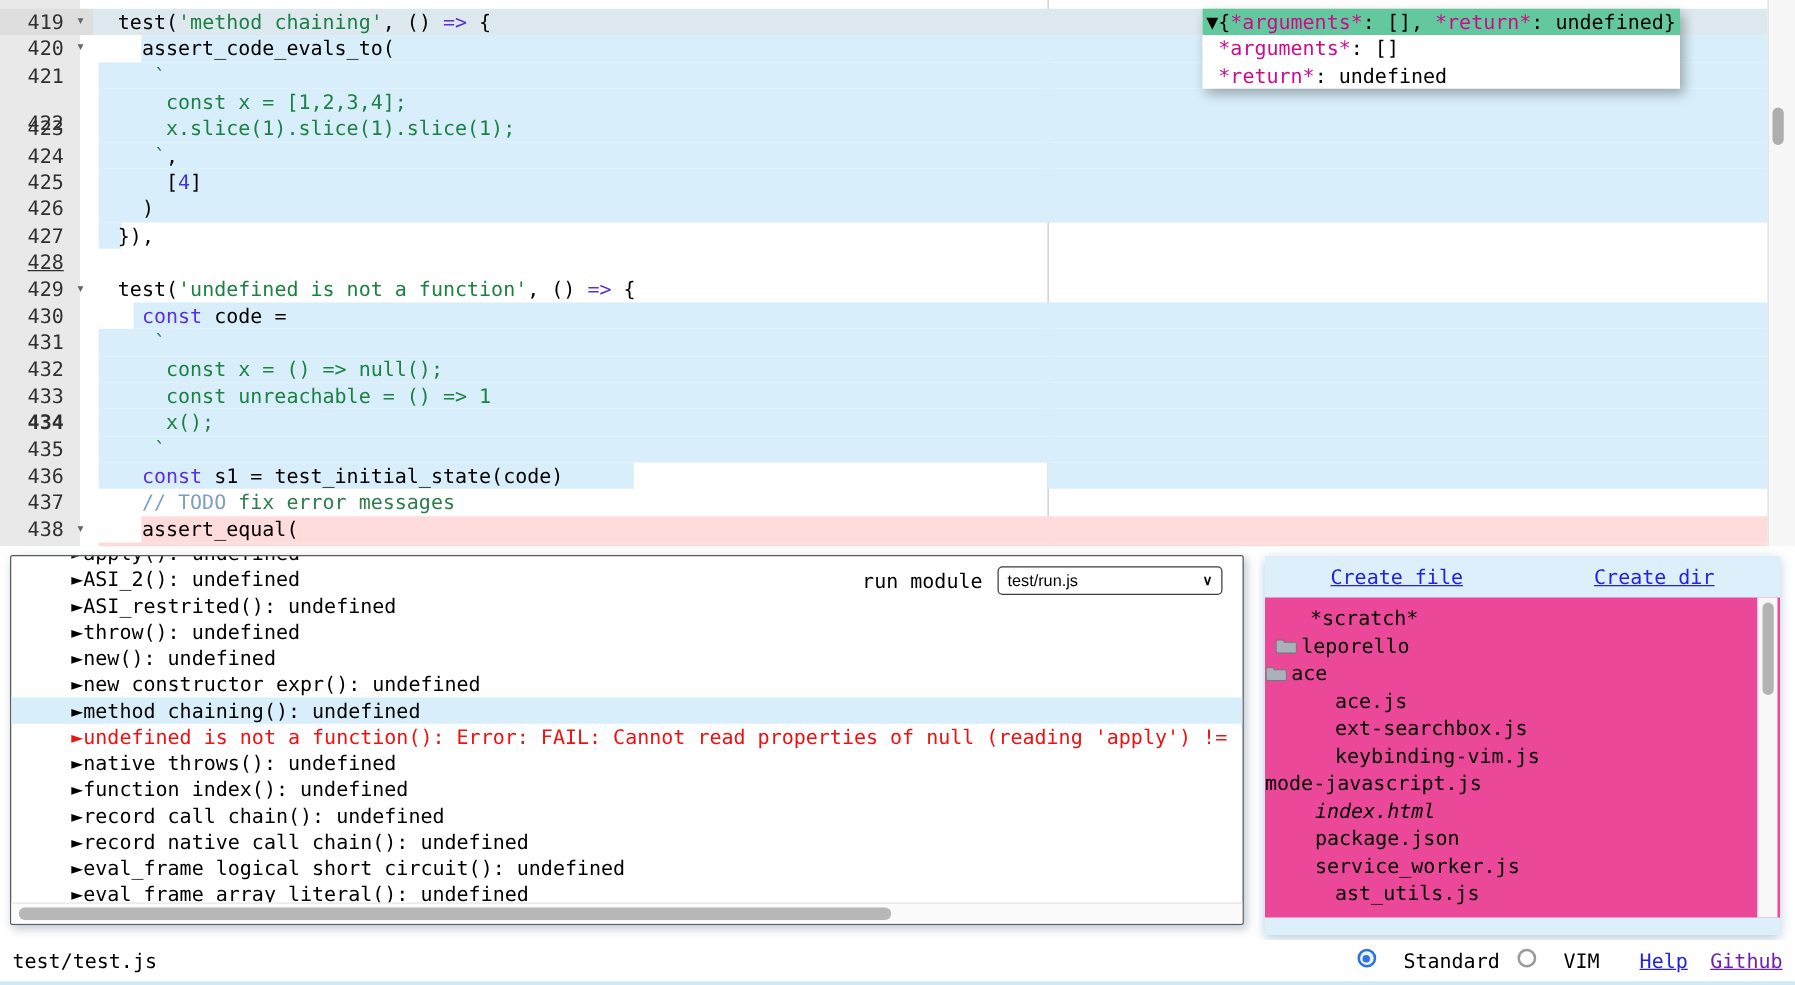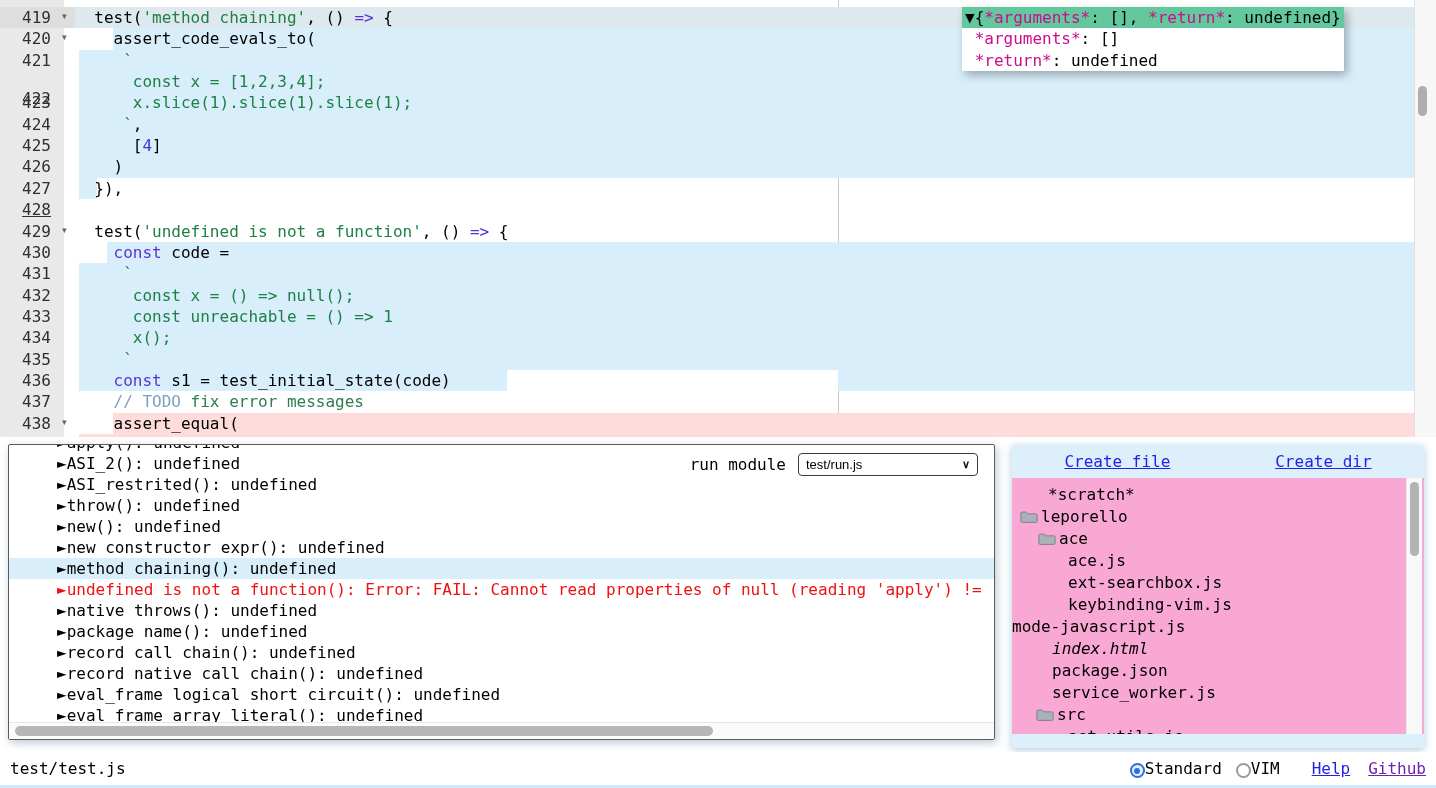--- a/index.html
+++ b/index.html
@@ -44,31 +44,31 @@
     font:13px "Liberation Sans",sans-serif;display:flex;align-items:center;
     justify-content:space-between;padding:0 7px;cursor:default}
   .chev{font-size:11px;font-weight:bold;color:#111}
   #hsb-track{position:absolute;left:0;right:0;bottom:0;height:17px;background:#fbfbfb;border-top:1px solid #e6e6e6}
   #hsb-thumb{position:absolute;left:6px;top:3px;width:698px;height:10px;background:#b7b7b7;border-radius:5px}
   
   #files{position:absolute;left:1012px;top:445px;width:412px;height:303px;background:#dceffa;
     box-shadow:0 2px 8px rgba(90,140,180,.45);font:16px/22px "DejaVu Sans Mono",monospace}
   #files-header{height:33px;display:flex;align-items:center;justify-content:space-around}
   #files-header a{color:var(--link);text-decoration:underline;cursor:pointer}
-  #files-body{position:absolute;top:33px;left:0;right:0;bottom:14px;background:#f9a8d4;
+  #files-body{position:absolute;top:33px;left:0;right:0;bottom:14px;background:#ec4899;
     overflow:hidden;padding-top:6px}
   .fitem{height:22px;white-space:pre;display:flex;align-items:center;color:#000}
   .fitem svg{margin-right:3px;flex:0 0 auto}
   #fi-sb-track{position:absolute;right:2px;top:33px;bottom:14px;width:16px;background:#f8f8f8;border-left:1px solid #ebebeb}
   #fi-sb-thumb{position:absolute;right:5px;top:37px;width:9px;height:74px;background:#b3b3b3;border-radius:5px}
   
   #statusbar{position:absolute;left:0;right:0;top:752px;height:33px;background:#fff;
     display:flex;align-items:center;padding:0 10px;font:16px "DejaVu Sans Mono",monospace;color:#000}
   #statusbar .spacer{flex:1}
-  .radio-group{display:flex;align-items:flex-end;gap:0;margin-right:14px}
+  .radio-group{display:flex;align-items:flex-start;gap:22px;margin-right:14px}
   .radio{width:15px;height:15px;border-radius:50%;display:inline-block;position:relative}
   .radio.on{border:2px solid #2d72dd;background:#e8f1ff}
   .radio.on::after{content:"";position:absolute;left:2.5px;top:2.5px;width:6px;height:6px;border-radius:50%;background:#2d72dd}
   .radio.off{border:2px solid #9a9a9a;background:#fff}
   .sb-link{margin-left:18px;text-decoration:underline;cursor:pointer}
   .sb-link.blue{color:var(--link)} .sb-link.purple{color:var(--visited)}
   #bottom-line{position:absolute;left:0;right:0;bottom:0;height:3px;background:#cfe9f6}
 </style>
 </head>
 <body>
@@ -83,21 +83,21 @@
       <div class="gcell" style="top: 113.75px;">424</div>
       <div class="gcell" style="top: 135.1px;">425</div>
       <div class="gcell" style="top: 156.45px;">426</div>
       <div class="gcell" style="top: 177.8px;">427</div>
       <div class="gcell" style="top: 199.15px; text-decoration: underline;">428</div>
       <div class="gcell" style="top: 220.5px;">429<span class="fold">▾</span></div>
       <div class="gcell" style="top: 241.85px;">430</div>
       <div class="gcell" style="top: 263.2px;">431</div>
       <div class="gcell" style="top: 284.55px;">432</div>
       <div class="gcell" style="top: 305.9px;">433</div>
-      <div class="gcell" style="top: 327.25px;">434</div>
+      <div class="gcell" style="top: 327.25px; font-weight: bold;">434</div>
       <div class="gcell" style="top: 348.6px;">435</div>
       <div class="gcell" style="top: 369.95px;">436</div>
       <div class="gcell" style="top: 391.3px;">437</div>
       <div class="gcell" style="top: 412.65px;">438<span class="fold">▾</span></div>
       <div class="gcell" style="top: 434px;">439</div>
     </div>
   <div class="divider"></div>
   <div id="bands">
       <div class="band active" style="left: 75px; top: 7px; width: 1339px;"></div>
       <div class="band sel" style="left: 113px; top: 28.35px; width: 1301px;"></div>
@@ -152,21 +152,21 @@
   <div id="clines">
       <div class="logline">►apply(): undefined</div>
       <div class="logline">►ASI_2(): undefined</div>
       <div class="logline">►ASI_restrited(): undefined</div>
       <div class="logline">►throw(): undefined</div>
       <div class="logline">►new(): undefined</div>
       <div class="logline">►new constructor expr(): undefined</div>
       <div class="logline hl">►method chaining(): undefined</div>
       <div class="logline error">►undefined is not a function(): Error: FAIL: Cannot read properties of null (reading 'apply') !=</div>
       <div class="logline">►native throws(): undefined</div>
-      <div class="logline">►package name(): undefined</div>
+      <div class="logline">►function index(): undefined</div>
       <div class="logline">►record call chain(): undefined</div>
       <div class="logline">►record native call chain(): undefined</div>
       <div class="logline">►eval_frame logical short circuit(): undefined</div>
       <div class="logline">►eval_frame array_literal(): undefined</div>
     </div>
   <div id="runmod">
     <span>run module</span>
     <div id="runmod-select">
       <span>test/run.js</span>
       <span class="chev">∨</span>
@@ -180,33 +180,30 @@
 <div id="files">
   <div id="files-header">
     <a>Create file</a>
     <a>Create dir</a>
   </div>
   <div id="files-body">
       <div class="fitem" style="padding-left: 36px;"><span>*scratch*</span></div>
       <div class="fitem" style="padding-left: 8px;"><svg width="18" height="14" viewBox="0 0 20 15">
           <path d="M1 3.5 Q1 2 2.5 2 L7 2 L8.5 4 L17.5 4 Q19 4 19 5.5 L19 12 Q19 13.5 17.5 13.5 L2.5 13.5 Q1 13.5 1 12 Z" fill="#aab1b9" stroke="#6f777f" stroke-width="0.9"></path>
         </svg><span>leporello</span></div>
-      <div class="fitem" style="padding-left: 26px;"><svg width="18" height="14" viewBox="0 0 20 15">
+      <div class="fitem" style=""><svg width="18" height="14" viewBox="0 0 20 15">
           <path d="M1 3.5 Q1 2 2.5 2 L7 2 L8.5 4 L17.5 4 Q19 4 19 5.5 L19 12 Q19 13.5 17.5 13.5 L2.5 13.5 Q1 13.5 1 12 Z" fill="#aab1b9" stroke="#6f777f" stroke-width="0.9"></path>
         </svg><span>ace</span></div>
       <div class="fitem" style="padding-left: 56px;"><span>ace.js</span></div>
       <div class="fitem" style="padding-left: 56px;"><span>ext-searchbox.js</span></div>
       <div class="fitem" style="padding-left: 56px;"><span>keybinding-vim.js</span></div>
       <div class="fitem" style=""><span>mode-javascript.js</span></div>
       <div class="fitem" style="padding-left: 40px; font-style: italic;"><span>index.html</span></div>
       <div class="fitem" style="padding-left: 40px;"><span>package.json</span></div>
       <div class="fitem" style="padding-left: 40px;"><span>service_worker.js</span></div>
-      <div class="fitem" style="padding-left: 24px;"><svg width="18" height="14" viewBox="0 0 20 15">
-          <path d="M1 3.5 Q1 2 2.5 2 L7 2 L8.5 4 L17.5 4 Q19 4 19 5.5 L19 12 Q19 13.5 17.5 13.5 L2.5 13.5 Q1 13.5 1 12 Z" fill="#aab1b9" stroke="#6f777f" stroke-width="0.9"></path>
-        </svg><span>src</span></div>
       <div class="fitem" style="padding-left: 56px;"><span>ast_utils.js</span></div>
     </div>
   <div id="fi-sb-track"></div>
   <div id="fi-sb-thumb"></div>
 </div>
 
 <div id="statusbar">
   <span>test/test.js</span>
   <span class="spacer"></span>
   <span id="radio-area" style="display: flex; align-items: center;">

